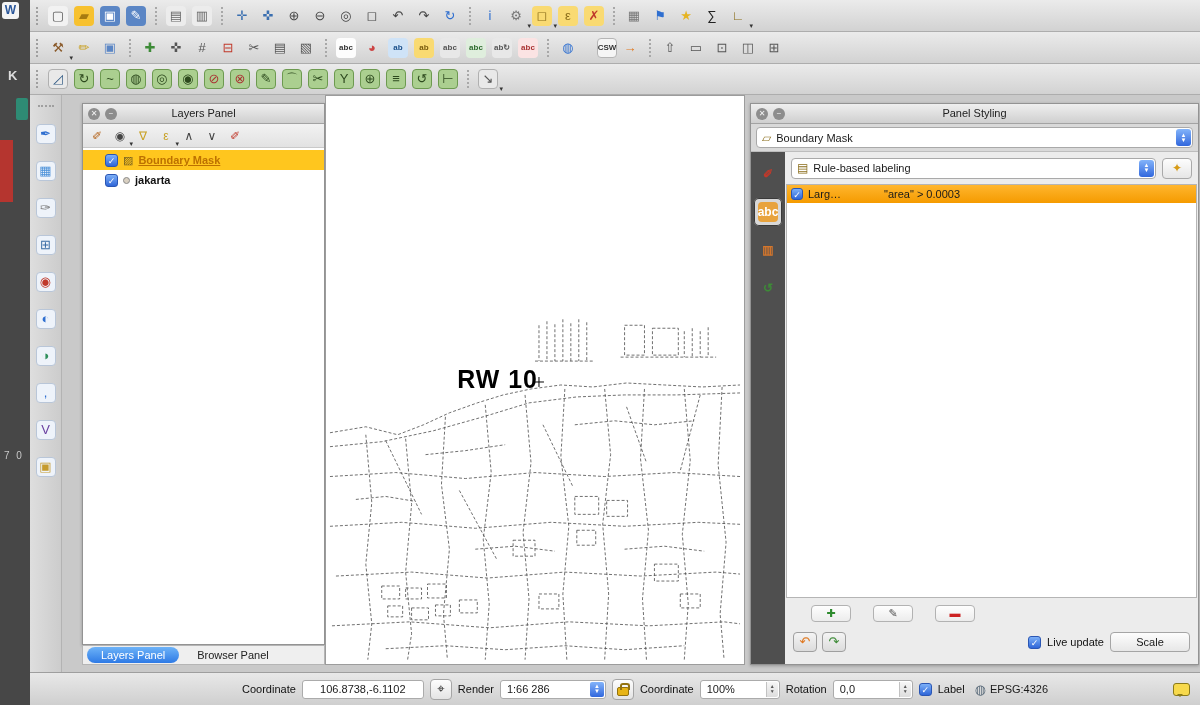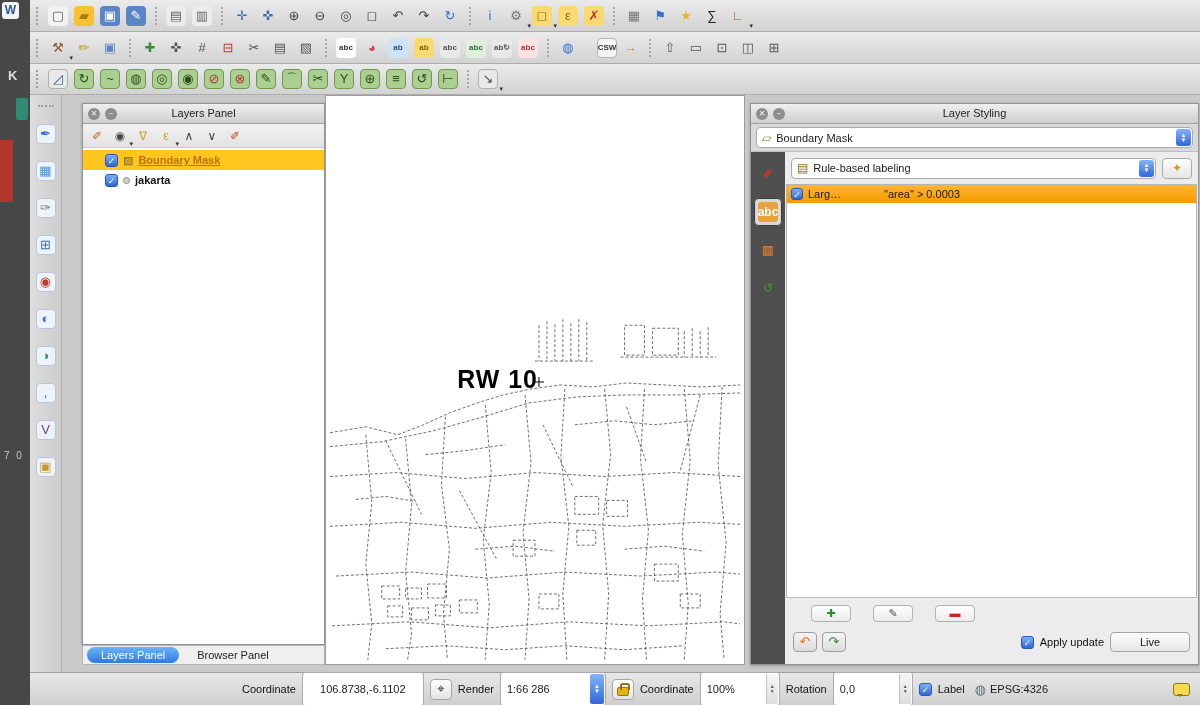--- a/index.html
+++ b/index.html
@@ -94,21 +94,21 @@
   #ls-actions .glyph { font-size:11px; width:auto; height:auto; }
   .ls-bottom { flex:0 0 36px; display:flex; align-items:center; gap:6px; padding:0 8px 8px 8px; }
   #ls-history { display:flex; gap:5px; }
   #ls-history .icon-btn { width:24px; height:20px; border:1px solid #9f9f9f; border-radius:4px; background:linear-gradient(#f4f4f4,#dcdcdc); }
   .spacer { flex:1; }
   .apply-btn { width:80px; height:20px; border:1px solid #a5a5a5; border-radius:4px; background:linear-gradient(#fdfdfd,#e7e7e7); text-align:center; line-height:19px; }
 
   
   .status-bar { position:absolute; left:30px; top:672px; width:1170px; height:33px; background:linear-gradient(#e8e8e8,#cfcfcf); border-top:1px solid #9e9e9e; display:flex; align-items:center; gap:6px; padding-left:212px; z-index:3; }
   .sb-label { color:#111; }
-  .sb-box { background:#fff; border:1px solid #ababab; border-radius:3px; height:34px; display:flex; align-items:center; justify-content:center; padding:0 6px; position:relative; }
+  .sb-box { background:#fff; border:1px solid #ababab; border-radius:3px; height:19px; display:flex; align-items:center; justify-content:center; padding:0 6px; position:relative; }
   .sb-coord { width:122px; }
   .sb-combo { width:106px; justify-content:flex-start; padding-right:18px; }
   .sb-combo .stepper { position:absolute; right:1px; top:1px; bottom:1px; width:14px; border-radius:2px; background:linear-gradient(#83b4fa,#3167dd); color:#fff; display:flex; flex-direction:column; align-items:center; justify-content:center; }
   .sb-spin { width:80px; justify-content:flex-start; padding-right:16px; }
   .sb-spin .gstepper { position:absolute; right:1px; top:1px; bottom:1px; width:12px; display:flex; flex-direction:column; align-items:center; justify-content:center; color:#555; background:linear-gradient(#f6f6f6,#ddd); border-left:1px solid #c2c2c2; border-radius:0 2px 2px 0; }
   .gstepper span { font-size:5px; line-height:5px; }
   .sb-btn { width:22px; height:21px; border:1px solid #a5a5a5; border-radius:4px; background:linear-gradient(#fdfdfd,#e4e4e4); display:flex; align-items:center; justify-content:center; font-size:13px; color:#333; }
   .lock { width:12px; height:9px; background:#e7b416; border:1px solid #93720f; border-radius:2px; position:relative; margin-top:5px; }
   .lock::before { content:""; position:absolute; left:2px; top:-5px; width:6px; height:5px; border:2px solid #93720f; border-bottom:none; border-radius:3px 3px 0 0; }
   .crs { display:flex; align-items:center; gap:4px; padding:0 4px; }
@@ -481,21 +481,21 @@
       </g>
       <text x="132" y="293" class="map-label">RW 10</text>
       <path d="M209 287 h10 M214 282 v10" stroke="#000" stroke-width="1"></path>
     </svg>
   </div>
 
   <div class="panel styling-panel">
     <div class="panel-header">
       <span class="wbtn close">✕</span>
       <span class="wbtn float">−</span>
-      <span>Layer Styling</span>
+      <span>Panel Styling</span>
     </div>
     <div class="ls-selector-row">
       <div class="combo">
         <span class="combo-icon">▱</span>
         <span>Boundary Mask</span>
         <span class="stepper">
           <span>▲</span>
             <span>▼</span>
         </span>
       </div>
@@ -557,22 +557,22 @@
           <div id="ls-history">
               <span class="icon-btn" title="undo">
                 <span class="glyph" style="color: rgb(224, 120, 32);">↶</span>
               </span>
               <span class="icon-btn" title="redo">
                 <span class="glyph" style="color: rgb(61, 139, 55);">↷</span>
               </span>
             </div>
           <div class="spacer"></div>
           <span class="checkbox">✓</span>
-          <span class="sb-label">Apply update</span>
-          <div class="apply-btn">Live</div>
+          <span class="sb-label">Live update</span>
+          <div class="apply-btn">Scale</div>
         </div>
       </div>
     </div>
   </div>
 </div>
 
 <div class="status-bar">
   <span class="sb-label">Coordinate</span>
   <div class="sb-box sb-coord">106.8738,-6.1102</div>
   <div class="sb-btn">

